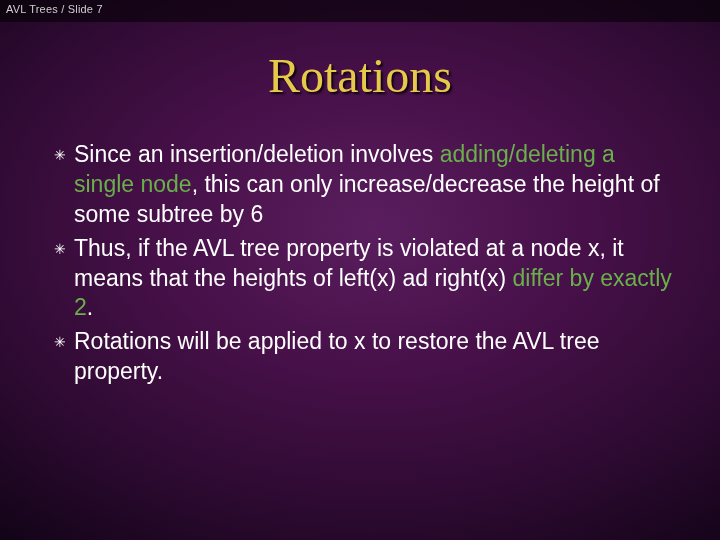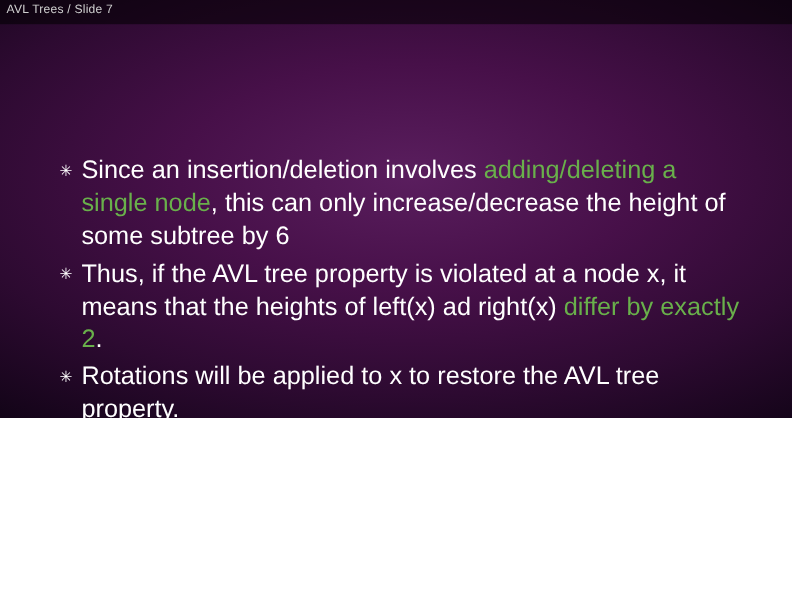--- a/index.html
+++ b/index.html
@@ -5,21 +5,21 @@
   html, body {
     margin: 0;
     padding: 0;
     width: 720px;
     height: 540px;
     overflow: hidden;
     font-family: Arial, Helvetica, sans-serif;
   }
   .slide {
     width: 720px;
-    height: 380px;
+    height: 540px;
     background:
       radial-gradient(ellipse 105% 95% at 52% 42%,
         #5a1e5e 0%,
         #471049 28%,
         #2d0a31 55%,
         #130418 78%,
         #000000 100%);
     position: relative;
     box-sizing: border-box;
   }
@@ -76,20 +76,21 @@
     color: #69b04b;
   }
 </style>
 </head>
 <body>
 
 <div class="slide">
   <div class="topbar"></div>
   <div class="crumb">AVL Trees / Slide 7</div>
 
+  <div class="title">Rotations</div>
 
   <div class="body">
 
     <div class="bullet">
       <span class="bicon">✳</span>
       <span class="btext">
         <span>Since an insertion/deletion involves </span><span class="accent">adding/deleting a single node</span><span>, this can only increase/decrease the height of some subtree by 6</span>
       </span>
     </div>
 

